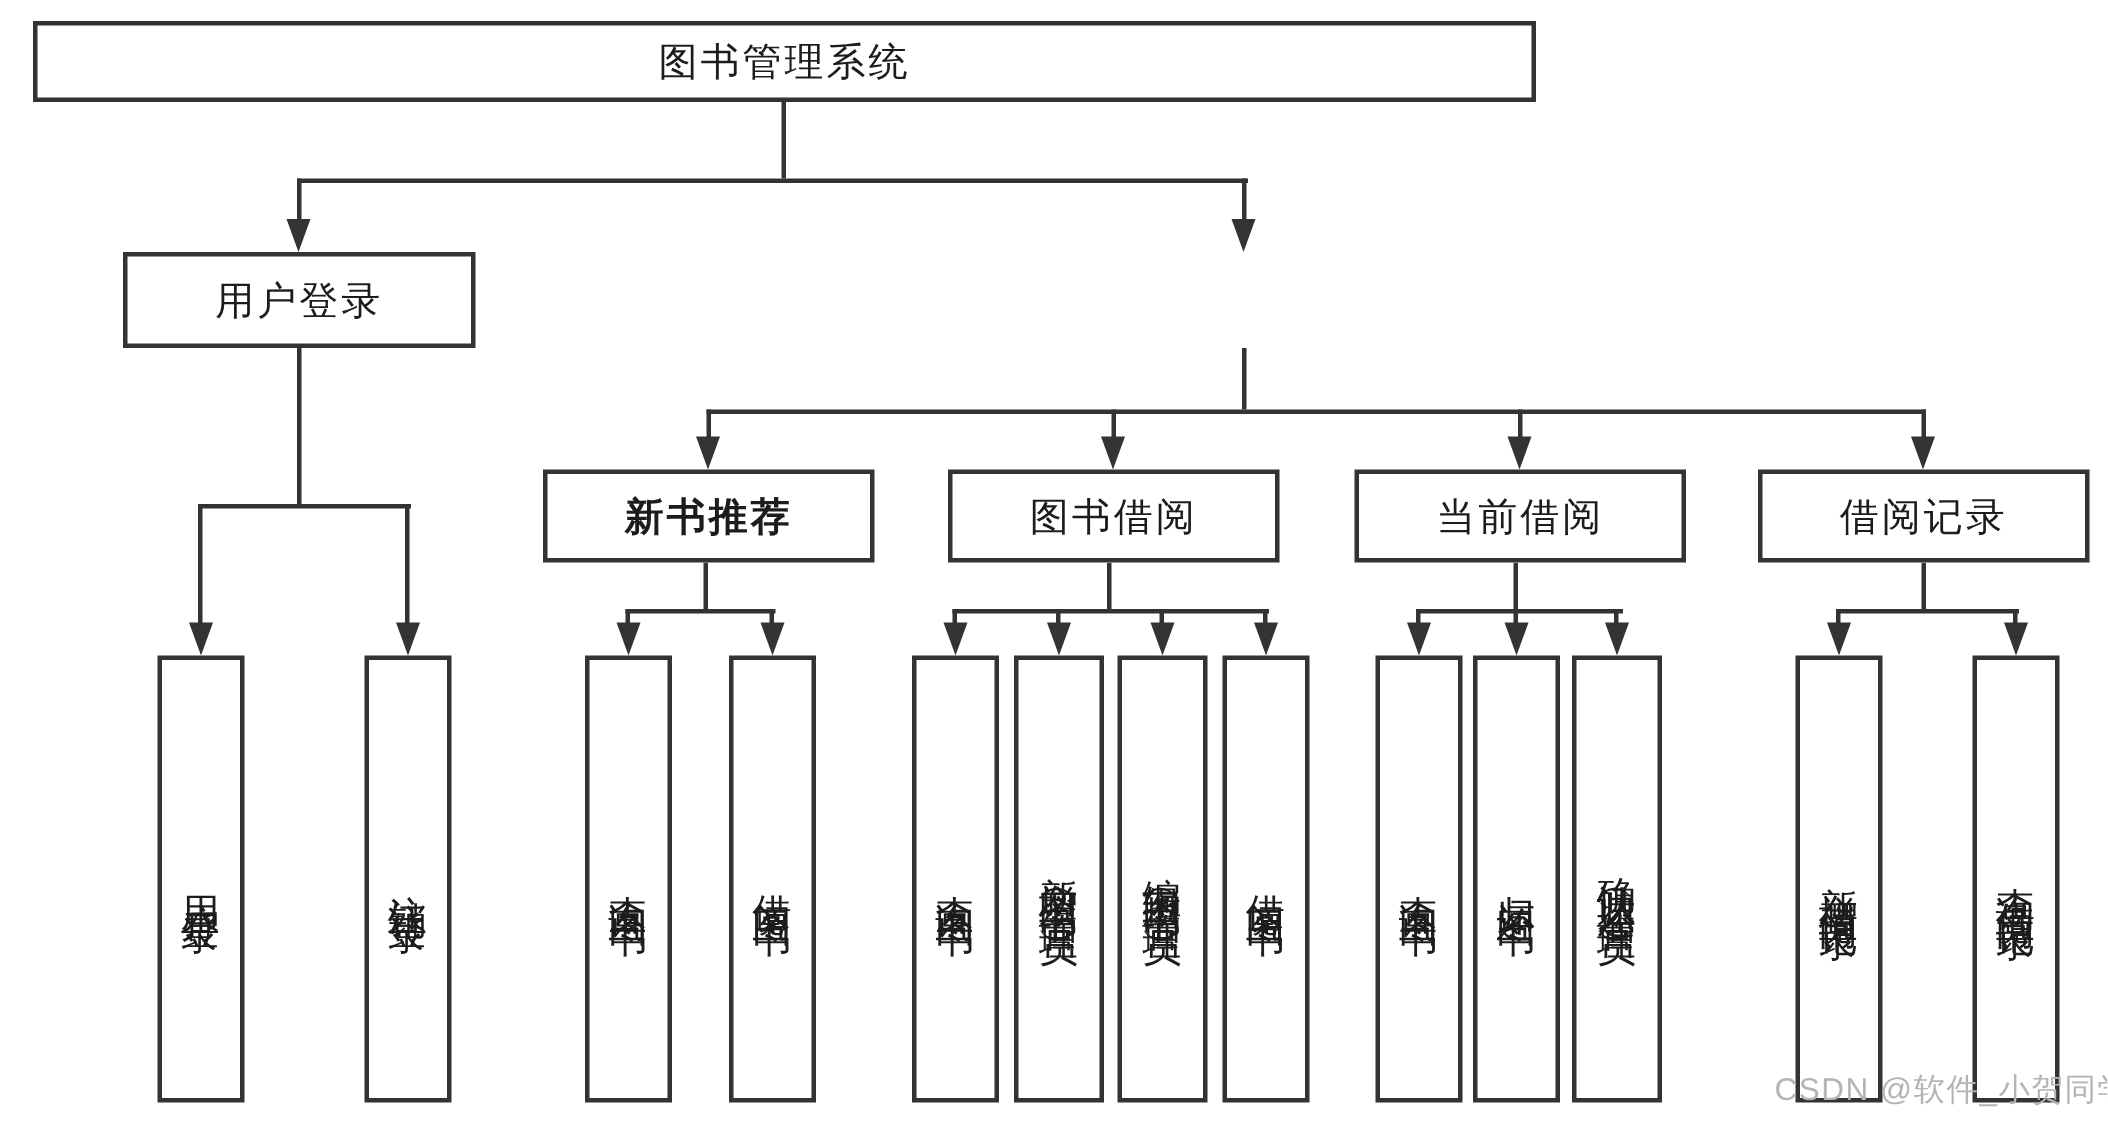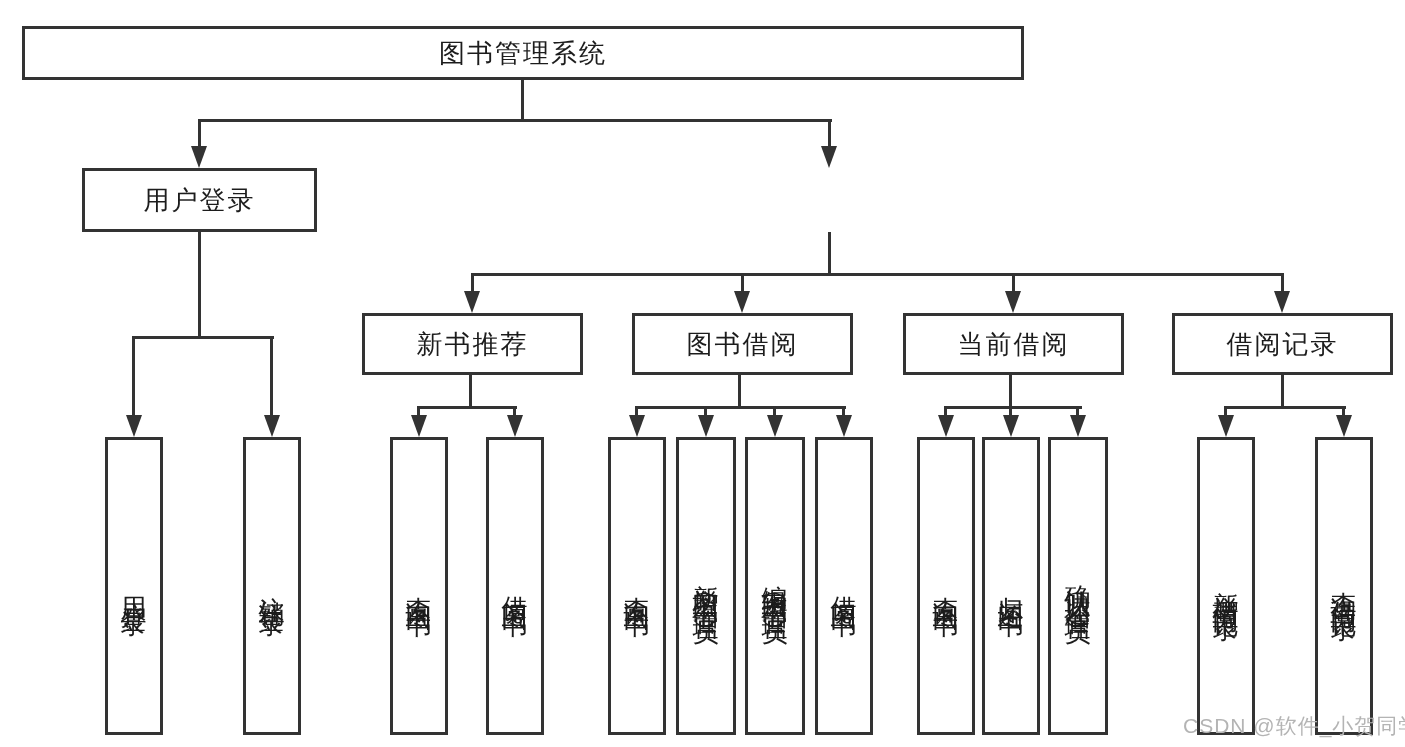--- a/index.html
+++ b/index.html
@@ -40,21 +40,21 @@
   .watermark{
     position:absolute;left:1183px;top:712px;z-index:5;
     font-size:21px;letter-spacing:1px;color:var(--wm);white-space:nowrap;
   }
 </style>
 </head>
 <body>
 
 <div class="canvas">
 
-  <div class="box" style="left:22px;top:26px;width:1002px;height:54px;">
+  <div class="box" style="left:22px;top:14px;width:1002px;height:54px;">
     <span class="hlabel">图书管理系统</span>
   </div>
 
   <div class="vline" style="left:521px;top:67px;height:52px;"></div>
   <div class="hline" style="left:198px;top:119px;width:634px;"></div>
   <div class="vline" style="left:198px;top:119px;height:29px;"></div>
   <div class="ah" style="left:191px;top:146px;"></div>
   <div class="vline" style="left:828px;top:119px;height:29px;"></div>
   <div class="ah" style="left:821px;top:146px;"></div>
 
@@ -73,21 +73,21 @@
   <div class="hline" style="left:471px;top:273px;width:813px;"></div>
   <div class="vline" style="left:471px;top:273px;height:20px;"></div>
   <div class="ah" style="left:464px;top:291px;"></div>
   <div class="vline" style="left:741px;top:273px;height:20px;"></div>
   <div class="ah" style="left:734px;top:291px;"></div>
   <div class="vline" style="left:1012px;top:273px;height:20px;"></div>
   <div class="ah" style="left:1005px;top:291px;"></div>
   <div class="vline" style="left:1281px;top:273px;height:20px;"></div>
   <div class="ah" style="left:1274px;top:291px;"></div>
 
-  <div class="box" style="left:362px;top:313px;width:221px;height:62px;">
+  <div class="box" style="left:362px;top:313px;width:221px;height:62px;font-weight:bold;">
     <span class="hlabel">新书推荐</span>
   </div>
   <div class="box" style="left:632px;top:313px;width:221px;height:62px;">
     <span class="hlabel">图书借阅</span>
   </div>
   <div class="box" style="left:903px;top:313px;width:221px;height:62px;">
     <span class="hlabel">当前借阅</span>
   </div>
   <div class="box" style="left:1172px;top:313px;width:221px;height:62px;">
     <span class="hlabel">借阅记录</span>

